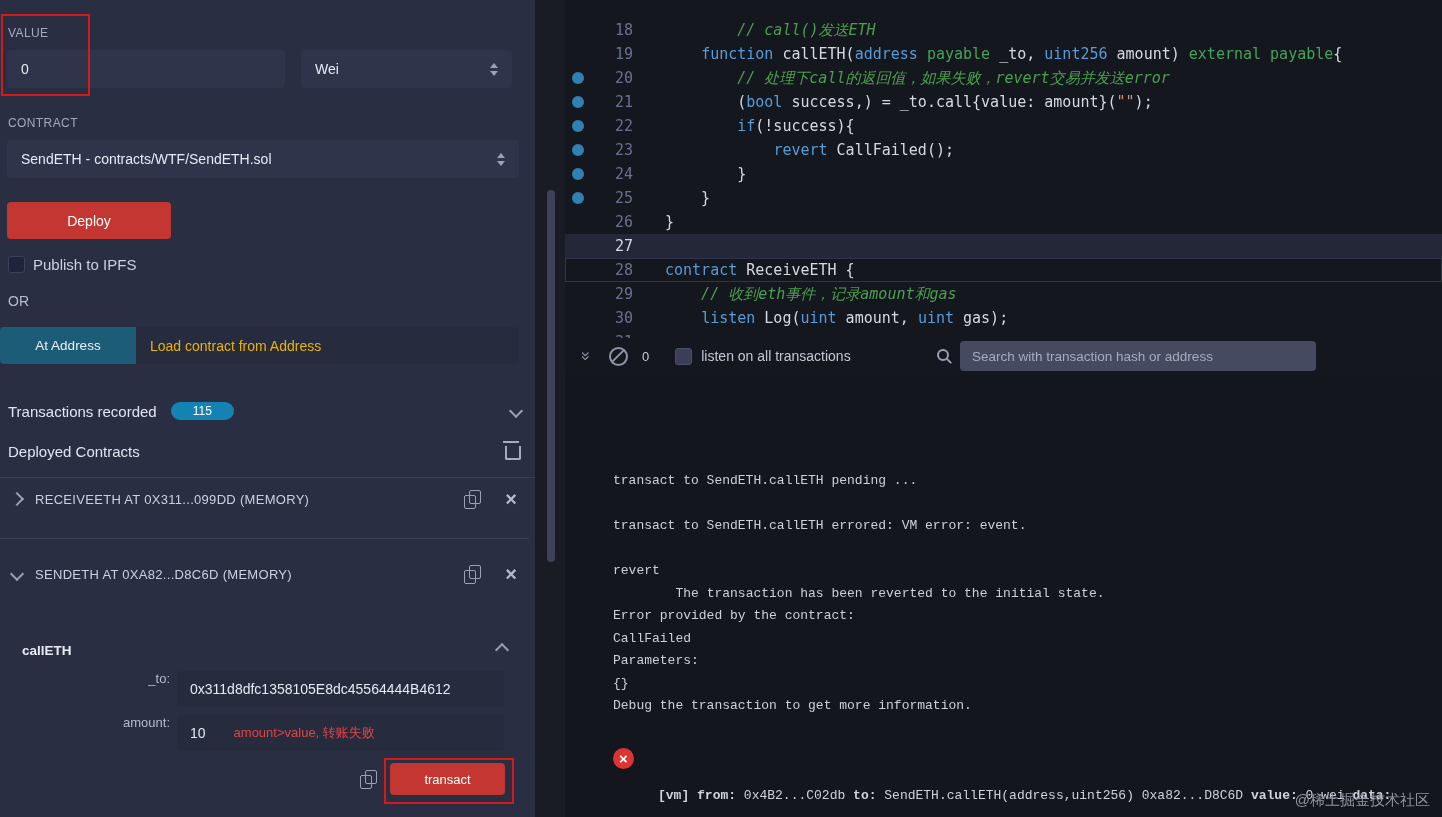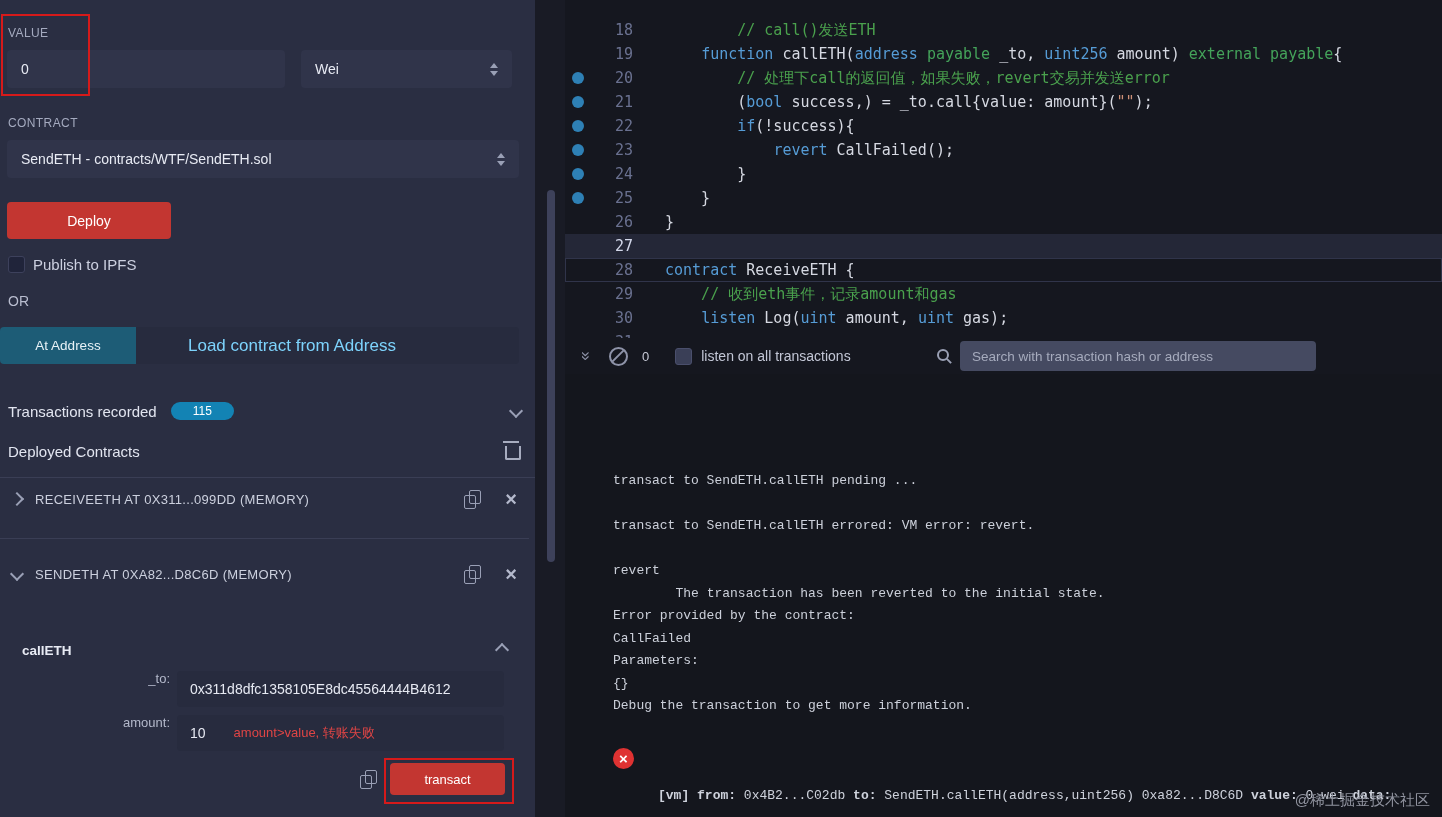--- a/index.html
+++ b/index.html
@@ -4,21 +4,21 @@
 <style>
   html,body{margin:0;padding:0;background:#0f1117;}
   .app{position:relative;width:1442px;height:817px;overflow:hidden;background:var(--c-terminal_bg,#14161d);font-family:"Liberation Sans",sans-serif;}
 
   
   .panel{position:absolute;left:0;top:0;width:535px;height:100%;background:var(--c-panel_bg,#2a2e42);}
   .anno{position:absolute;border:2px solid var(--c-annotation_red,#d61a1a);z-index:6;pointer-events:none;}
   .sec-label{position:absolute;font-size:12px;color:#a4aabf;letter-spacing:.4px;}
   .tinput,.tselect{position:absolute;background:var(--c-input_bg,#30344a);border-radius:4px;display:flex;align-items:center;padding:0 14px;box-sizing:border-box;font-size:14px;color:#e8ebf4;}
   .tselect{justify-content:space-between;}
-  .tinput.ph span{color:#7dd3fc;font-size:17px;margin-left:38px;}
+  .tinput.ph span{color:#eab308;font-size:14px;}
   .tinput.dark{background:var(--c-dark_input_bg,#272b3e);}
   .updown{display:flex;flex-direction:column;align-items:center;}
   .tri-up{width:0;height:0;border-left:4px solid transparent;border-right:4px solid transparent;border-bottom:5px solid #9aa0b6;margin-bottom:3px;}
   .tri-down{width:0;height:0;border-left:4px solid transparent;border-right:4px solid transparent;border-top:5px solid #9aa0b6;}
   .btn-red{position:absolute;background:var(--c-red_button,#c33631);border:none;border-radius:4px;color:#fff;font-size:14px;font-family:inherit;cursor:pointer;z-index:7;}
   .btn-teal{position:absolute;background:var(--c-at_address_teal,#1d5c76);border:none;border-radius:4px 0 0 4px;color:#e8f2f7;font-size:13.5px;font-family:inherit;cursor:pointer;}
   .cb{width:17px;height:17px;background:#20243a;border:1px solid #3d415c;border-radius:3px;display:inline-block;box-sizing:border-box;}
   .cb.abs{position:absolute;}
   .plain-label{position:absolute;font-size:15px;color:#ccd0e0;}
   .or-label{position:absolute;top:293px;left:8px;width:519px;text-align:left;color:#b9bdcf;font-size:14px;}
@@ -59,21 +59,21 @@
   .code-row{display:flex;height:24px;line-height:24px;font-family:"DejaVu Sans Mono",monospace;font-size:15px;}
   .code-row.hl{background:#242737;}
   .code-row.boxed{box-shadow:inset 0 0 0 1px #30344a;}
   .gcol{width:26px;display:flex;align-items:center;justify-content:center;flex:none;}
   .gdot{width:12px;height:12px;border-radius:50%;display:inline-block;}
   .gdot.on{background:var(--c-gutter_dot,#2e80b5);}
   .lnum{width:42px;text-align:right;color:#6a7190;flex:none;}
   .hl .lnum{color:#d3d8ea;}
   .lcode{margin-left:32px;white-space:pre;}
   .tok-p{color:var(--c-code_plain,#d6d9e2);}
-  .tok-c{color:var(--c-comment_green,#4aa14d);}
+  .tok-c{color:var(--c-comment_green,#4aa14d);font-style:italic;}
   .tok-k{color:var(--c-keyword_blue,#569cd6);}
   .tok-g{color:var(--c-modifier_green,#44a35a);}
   .tok-s{color:var(--c-string_orange,#ce9178);}
 
   
   .tbar{position:absolute;left:565px;top:338px;right:0;height:36px;background:var(--c-editor_bg,#15171f);display:flex;align-items:center;border-bottom:1px solid #0c0d13;}
   .dbl{color:#8e93a8;font-size:17px;transform:rotate(90deg);display:inline-block;margin-left:12px;width:18px;text-align:center;}
   .ban{position:relative;width:15px;height:15px;border:2px solid #8e93a8;border-radius:50%;margin-left:14px;flex:none;}
   .ban::after{content:"";position:absolute;left:-1px;top:6px;width:16px;height:2px;background:#8e93a8;transform:rotate(-45deg);}
   .tcount{margin-left:14px;color:#c7cad6;font-size:13px;}
@@ -307,21 +307,21 @@
     <span class="cb term"></span>
     <span class="tlabel">listen on all transactions</span>
     <span class="search-ic"></span>
     <input class="tsearch" placeholder="Search with transaction hash or address" style="">
   </div>
 
   <div class="terminal">
     <div>
         <div class="term-line">transact to SendETH.callETH pending ... </div>
         <div class="term-line">&nbsp;</div>
-        <div class="term-line">transact to SendETH.callETH errored: VM error: revert.</div>
+        <div class="term-line">transact to SendETH.callETH errored: VM error: event.</div>
         <div class="term-line">&nbsp;</div>
         <div class="term-line">revert</div>
         <div class="term-line">	The transaction has been reverted to the initial state.</div>
         <div class="term-line">Error provided by the contract:</div>
         <div class="term-line">CallFailed</div>
         <div class="term-line">Parameters:</div>
         <div class="term-line">{}</div>
         <div class="term-line">Debug the transaction to get more information.</div>
       </div>
     <div class="error-entry">

